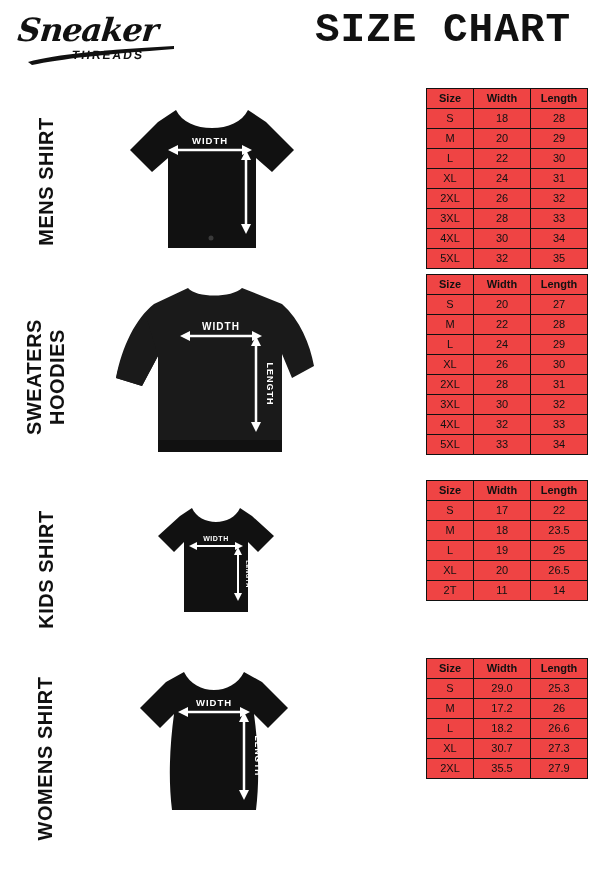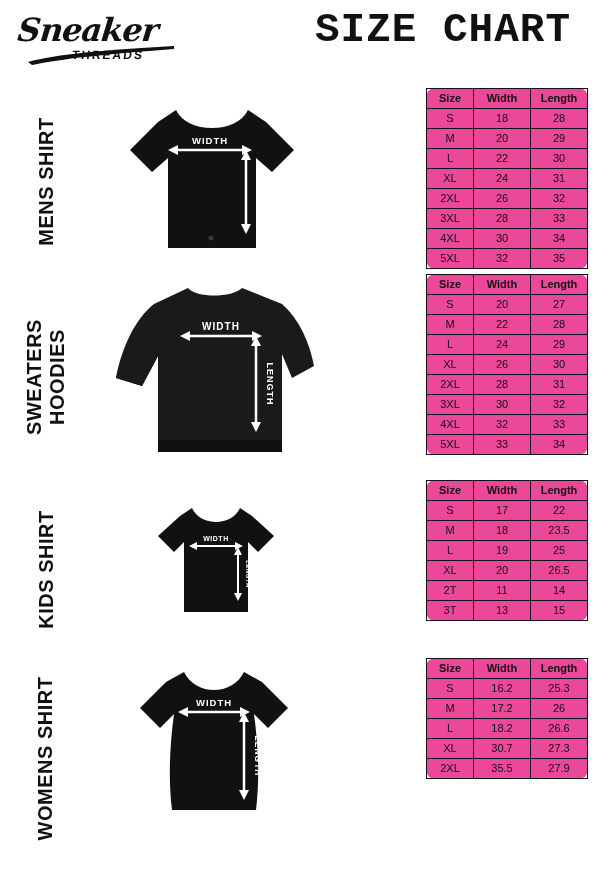--- a/index.html
+++ b/index.html
@@ -121,22 +121,21 @@
   .garment svg { display: block; }
 
   .table-wrap {
     position: absolute;
     right: 12px;
     top: 0;
   }
   table.size-table {
     border-collapse: collapse;
     font-family: "Liberation Sans", sans-serif;
-    background: #ec4899;
-    border-radius: 9px;
+    background: #ef4444;
   }
   table.size-table th,
   table.size-table td {
     border: 1px solid #111;
     text-align: center;
     font-size: 11px;
     font-weight: bold;
     color: #111;
     padding: 0;
     height: 19px;
@@ -387,25 +386,20 @@
         <tr>
             <td>XL</td>
             <td>20</td>
             <td>26.5</td>
           </tr>
         <tr>
             <td>2T</td>
             <td>11</td>
             <td>14</td>
           </tr>
-        <tr>
-            <td>3T</td>
-            <td>13</td>
-            <td>15</td>
-          </tr>
       </tbody>
     </table>
   </div>
 </div>
 
 <div class="section womens">
   <div class="side-label">
     <div class="txt">WOMENS SHIRT</div>
   </div>
   <div class="garment">
@@ -437,21 +431,21 @@
       <thead>
         <tr class="head">
           <th>Size</th>
           <th>Width</th>
           <th>Length</th>
         </tr>
       </thead>
       <tbody>
         <tr>
             <td>S</td>
-            <td>16.2</td>
+            <td>29.0</td>
             <td>25.3</td>
           </tr>
         <tr>
             <td>M</td>
             <td>17.2</td>
             <td>26</td>
           </tr>
         <tr>
             <td>L</td>
             <td>18.2</td>

